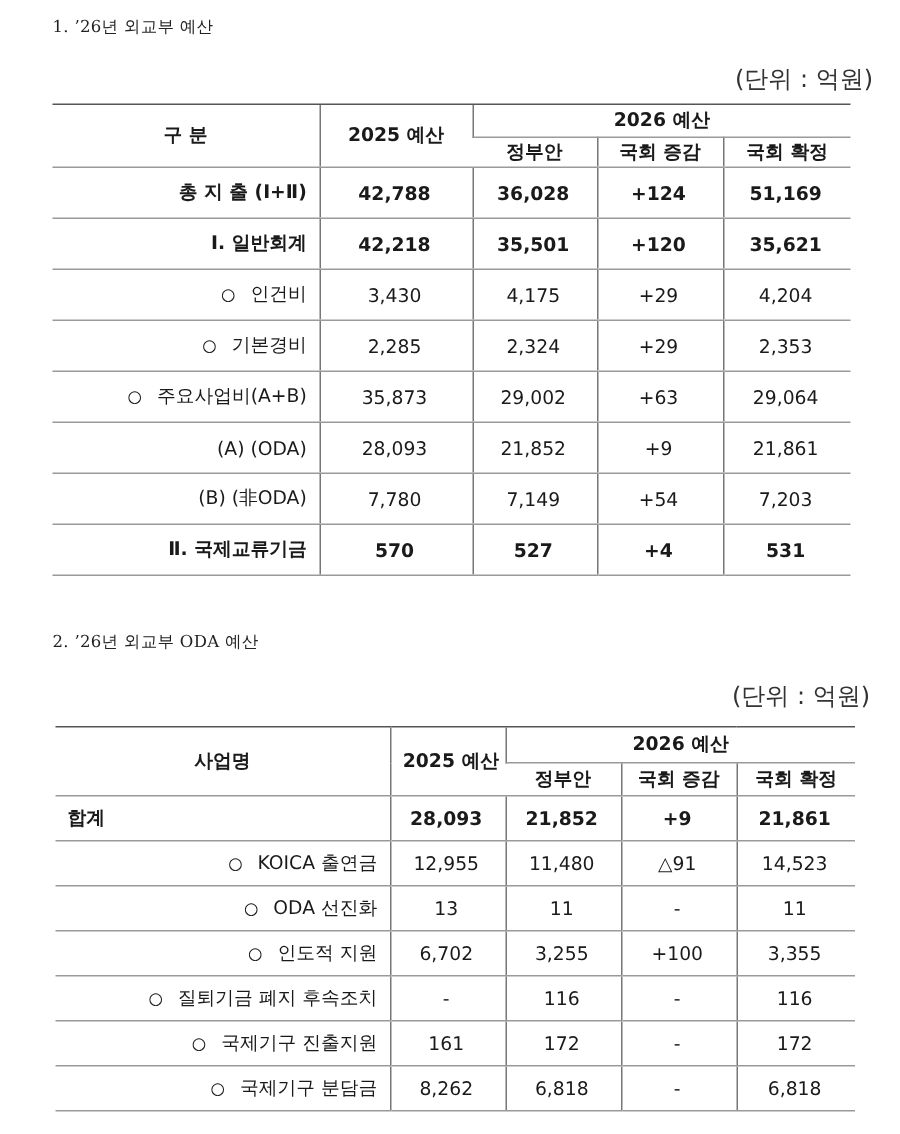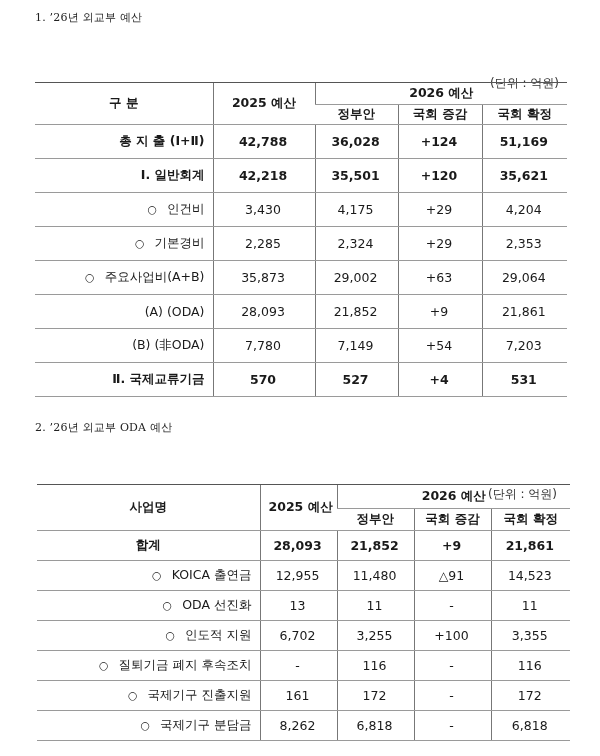--- a/index.html
+++ b/index.html
@@ -11,24 +11,23 @@
   .section-title {
     position: absolute;
     font-family: "DejaVu Serif", "Liberation Serif", serif;
     font-size: 11px;
     color: #222;
     white-space: nowrap;
     letter-spacing: 0.2px;
   }
   .unit-note {
     position: absolute;
-    font-size: 12px;
+    font-size: 16px;
     color: #333;
     white-space: nowrap;
-    margin-top: 32px;
   }
   table.budget {
     position: absolute;
     border-collapse: collapse;
     table-layout: fixed;
     font-size: 12.5px;
   }
   table.budget th, table.budget td {
     border-bottom: 1px solid #9a9a9a;
     border-left: 1px solid #777;
@@ -40,25 +39,25 @@
   table.budget tr > :first-child { border-left: none; }
   table.budget thead tr:first-child th { border-top: 1.5px solid #555; }
   table.budget th {
     font-weight: bold;
     text-align: center;
     color: #1a1a1a;
   }
   table.budget td.num { text-align: center; padding-right: 10px; }
   table.budget td.label { text-align: right; padding-left: 10px; }
   table.budget tr.bold td { font-weight: bold; }
-  table.budget td.center { text-align: center; }
+  table.budget td.center { }
   .bullet { display: inline-block; margin-right: 10px; margin-left: 4px; font-size: 11px; }
 
   
-  #t1 { left: 35px; top: 82px; width: 532px; }
+  #t1 { left: 35px; top: 69px; width: 532px; }
   #t1 col.c0 { width: 178px; }
   #t1 col.c1 { width: 102px; }
   #t1 col.c2 { width: 83px; }
   #t1 col.c3 { width: 84px; }
   #t1 col.c4 { width: 85px; }
   #t1 thead tr.h1 { height: 22px; }
   #t1 thead tr.h2 { height: 20px; }
   #t1 tbody tr { height: 34px; }
 
   

